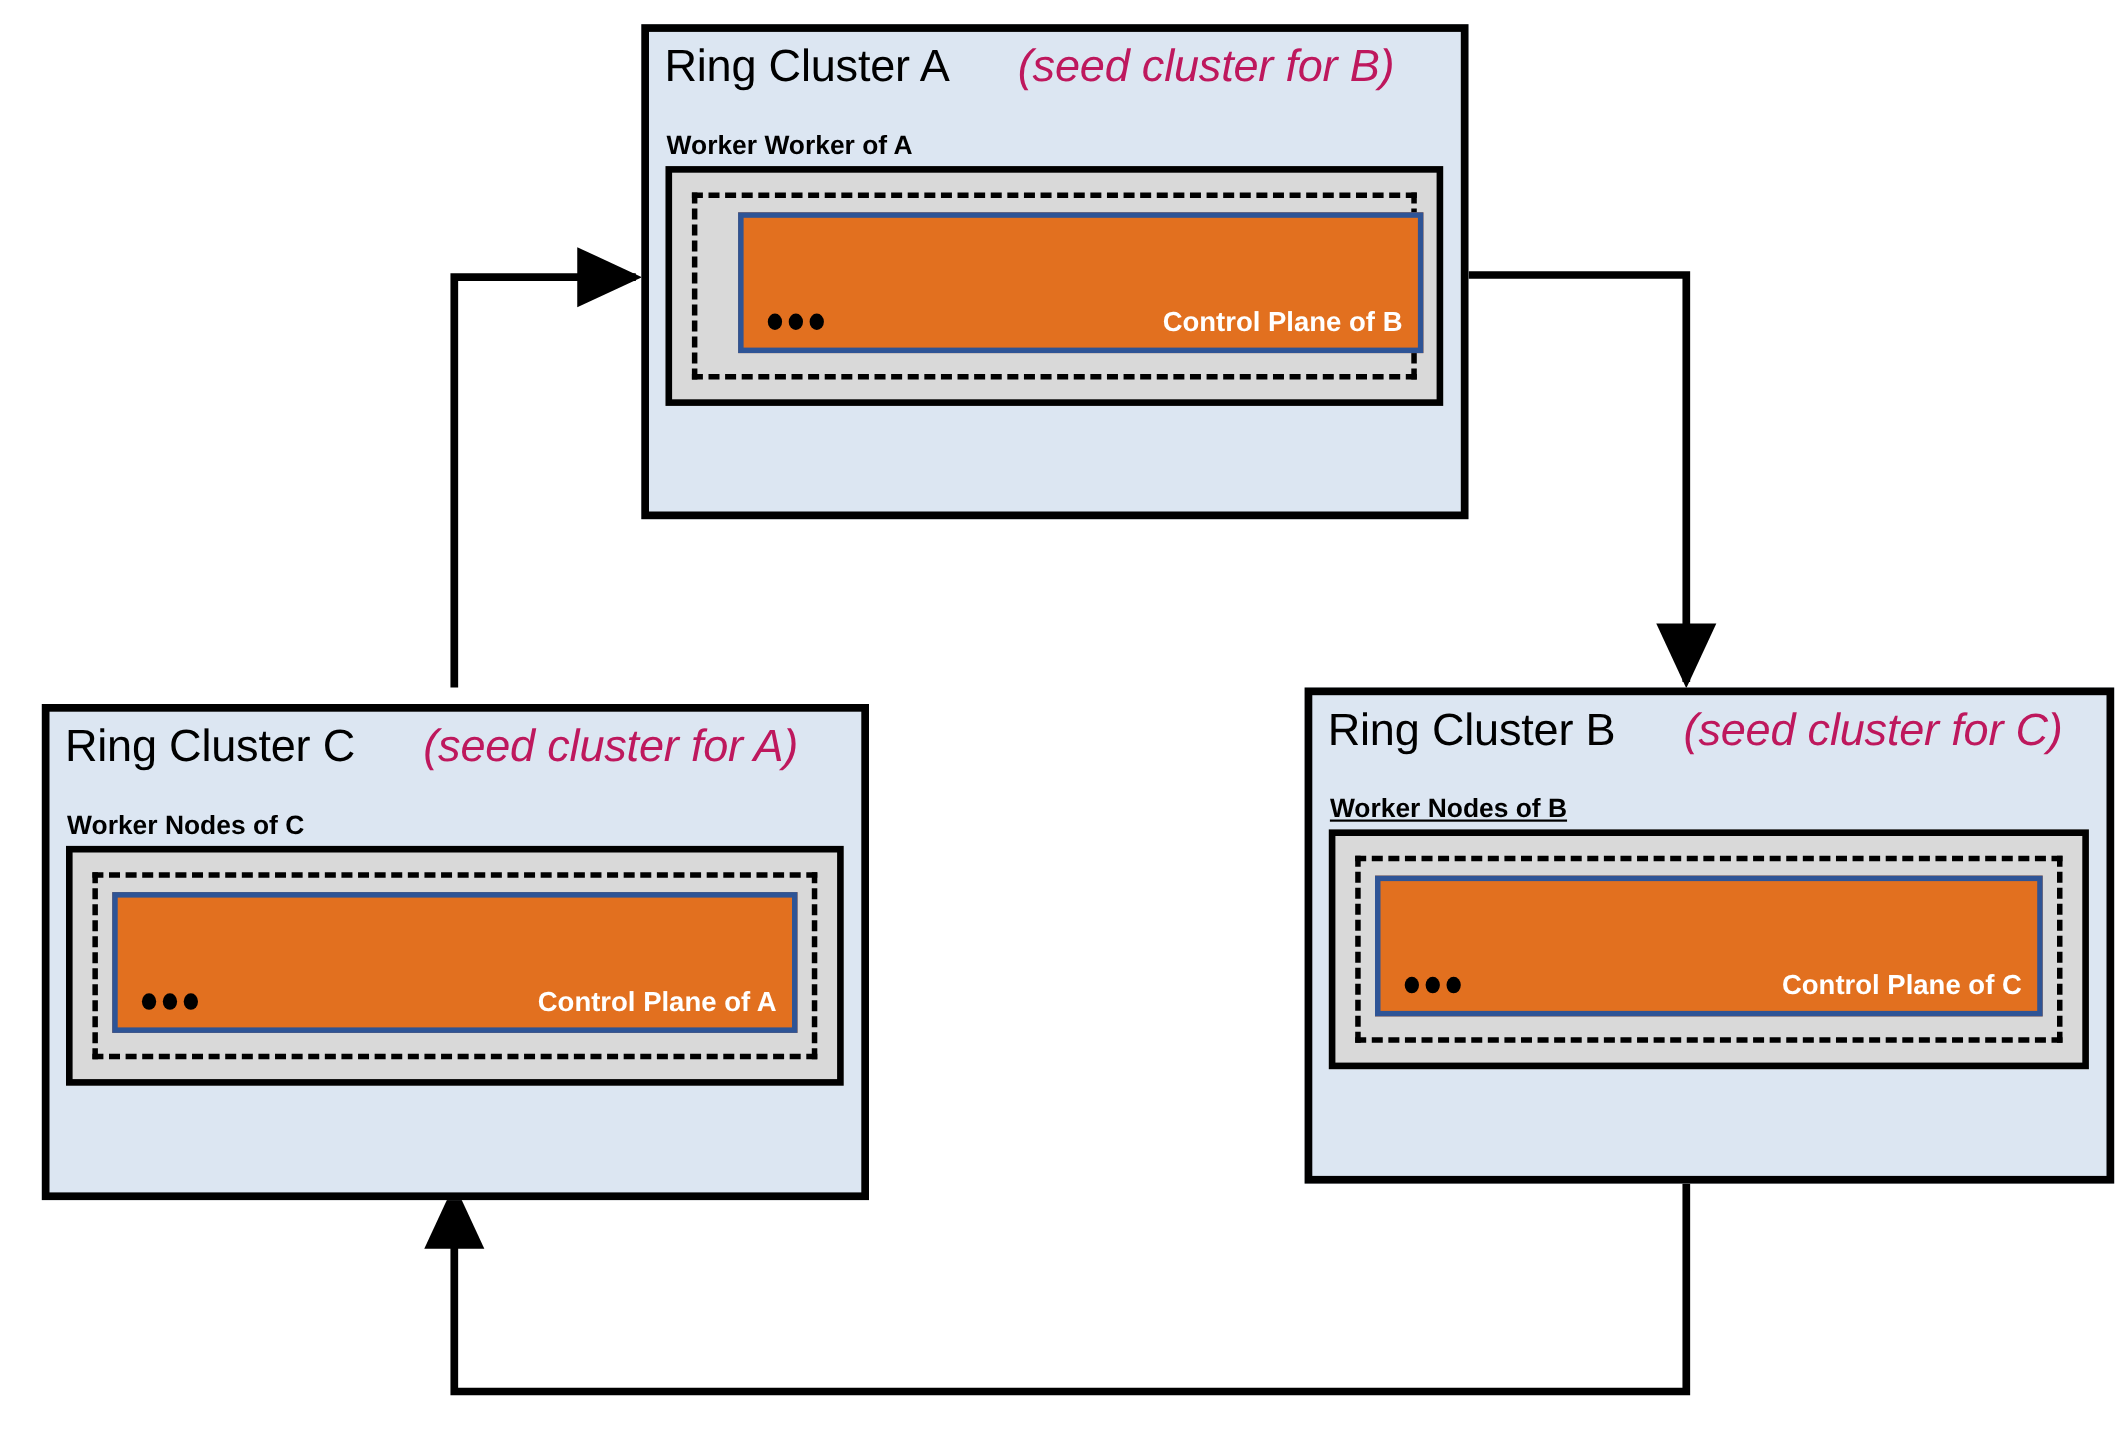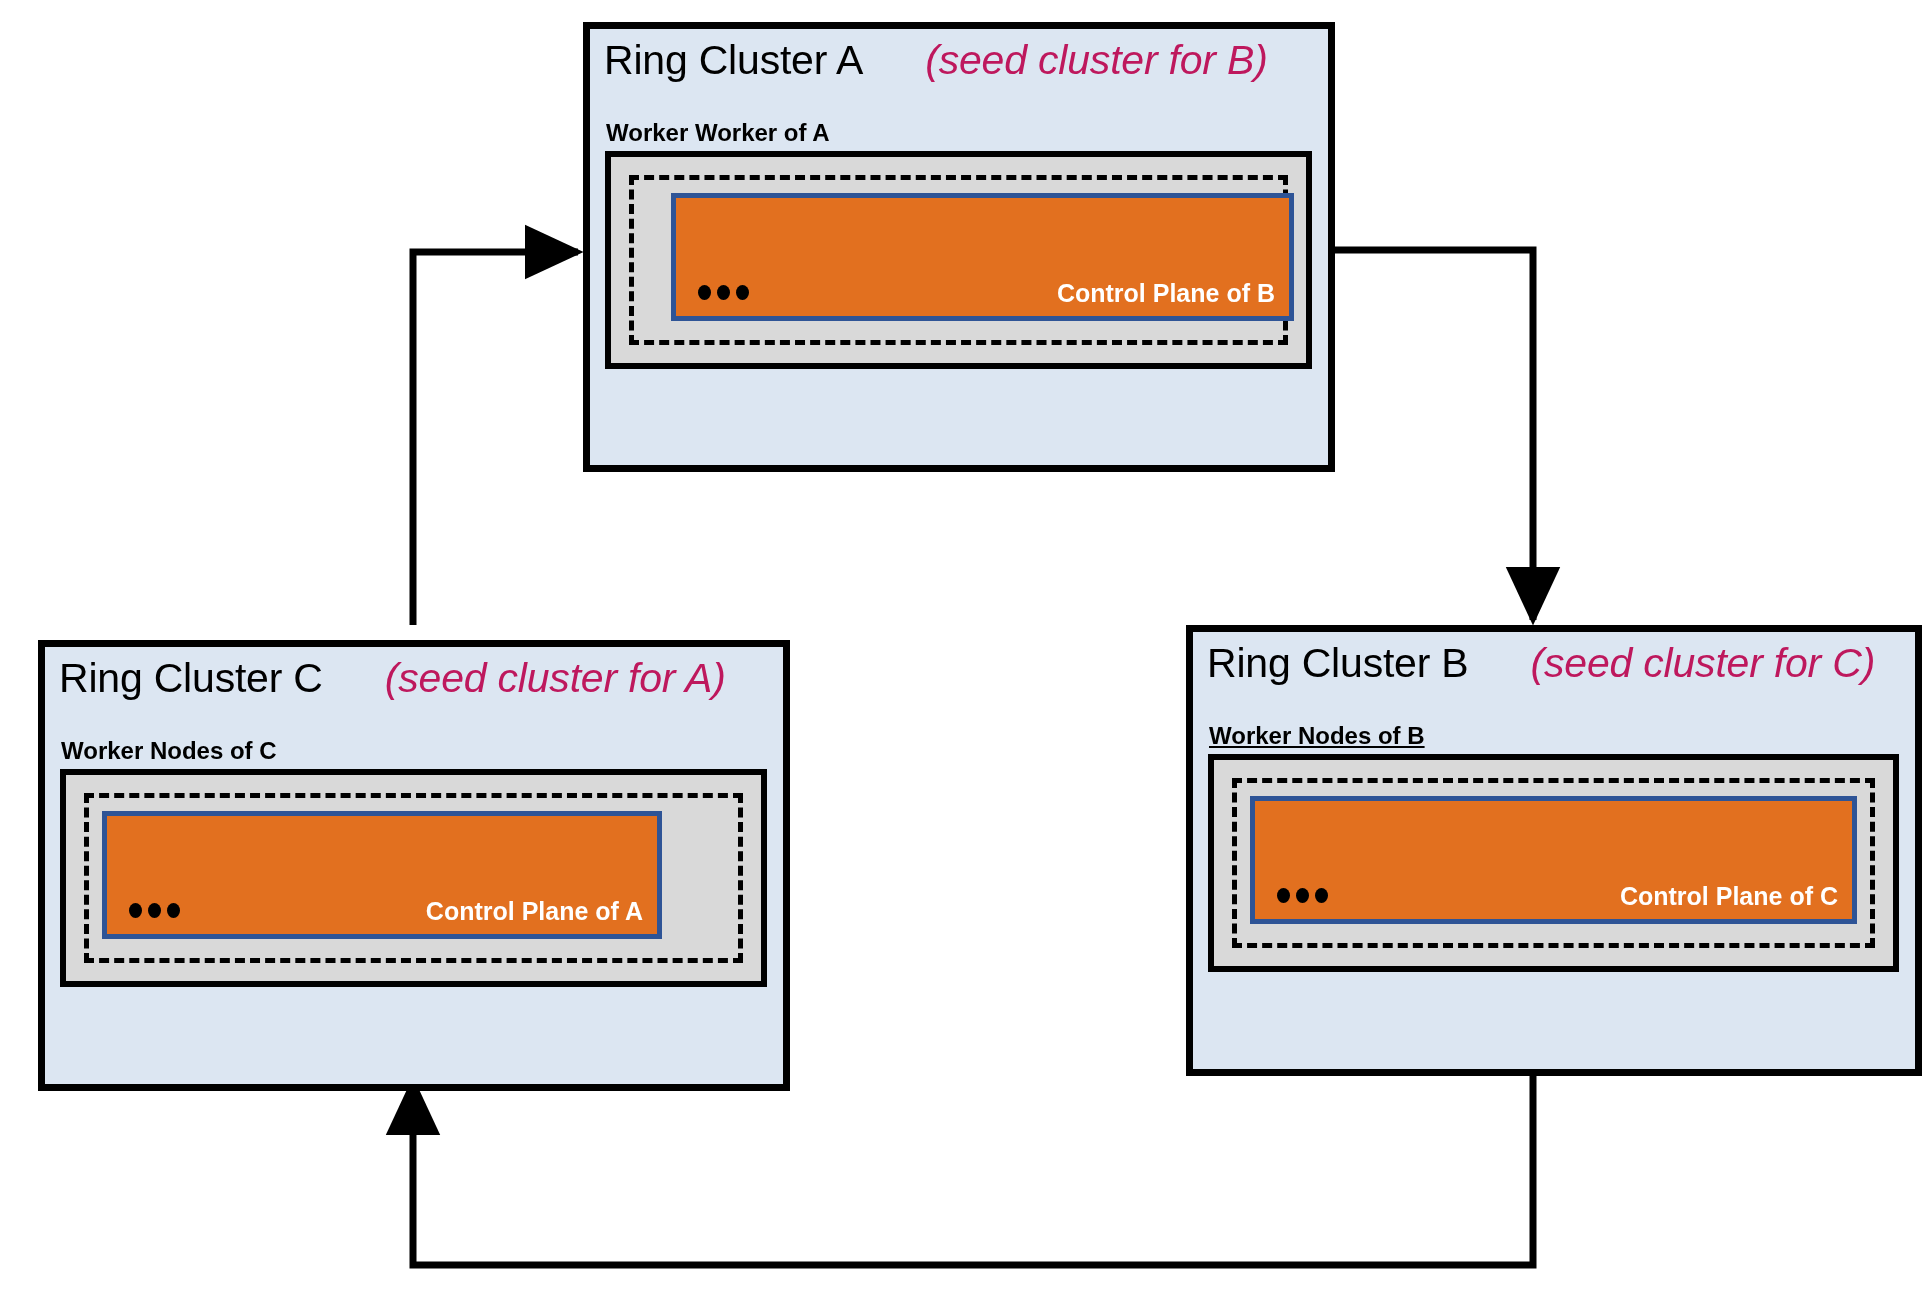--- a/index.html
+++ b/index.html
@@ -162,21 +162,21 @@
   <div class="ring-cluster" style="left:38px; top:640px; width:752px; height:451px;">
     <div class="cluster-title-row">
       <span class="cluster-title">Ring Cluster C</span>
       <span class="cluster-subtitle">(seed cluster for A)</span>
     </div>
 
     <div class="worker-label" style="top:90px;">Worker Nodes of C</div>
 
     <div class="worker-box" style="left:15px; top:122px; width:707px; height:218px;">
       <div class="dashed-box" style="left:18px; top:18px; right:18px; bottom:18px;"></div>
-      <div class="control-plane" style="left:36px; top:36px; width:560px; height:128px;">
+      <div class="control-plane" style="left:36px; top:36px; width:623px; height:128px;">
         <div class="ellipsis-dots">
           <span></span>
             <span></span>
             <span></span>
         </div>
         <div class="cp-label">Control Plane of A</div>
       </div>
     </div>
   </div>
 

